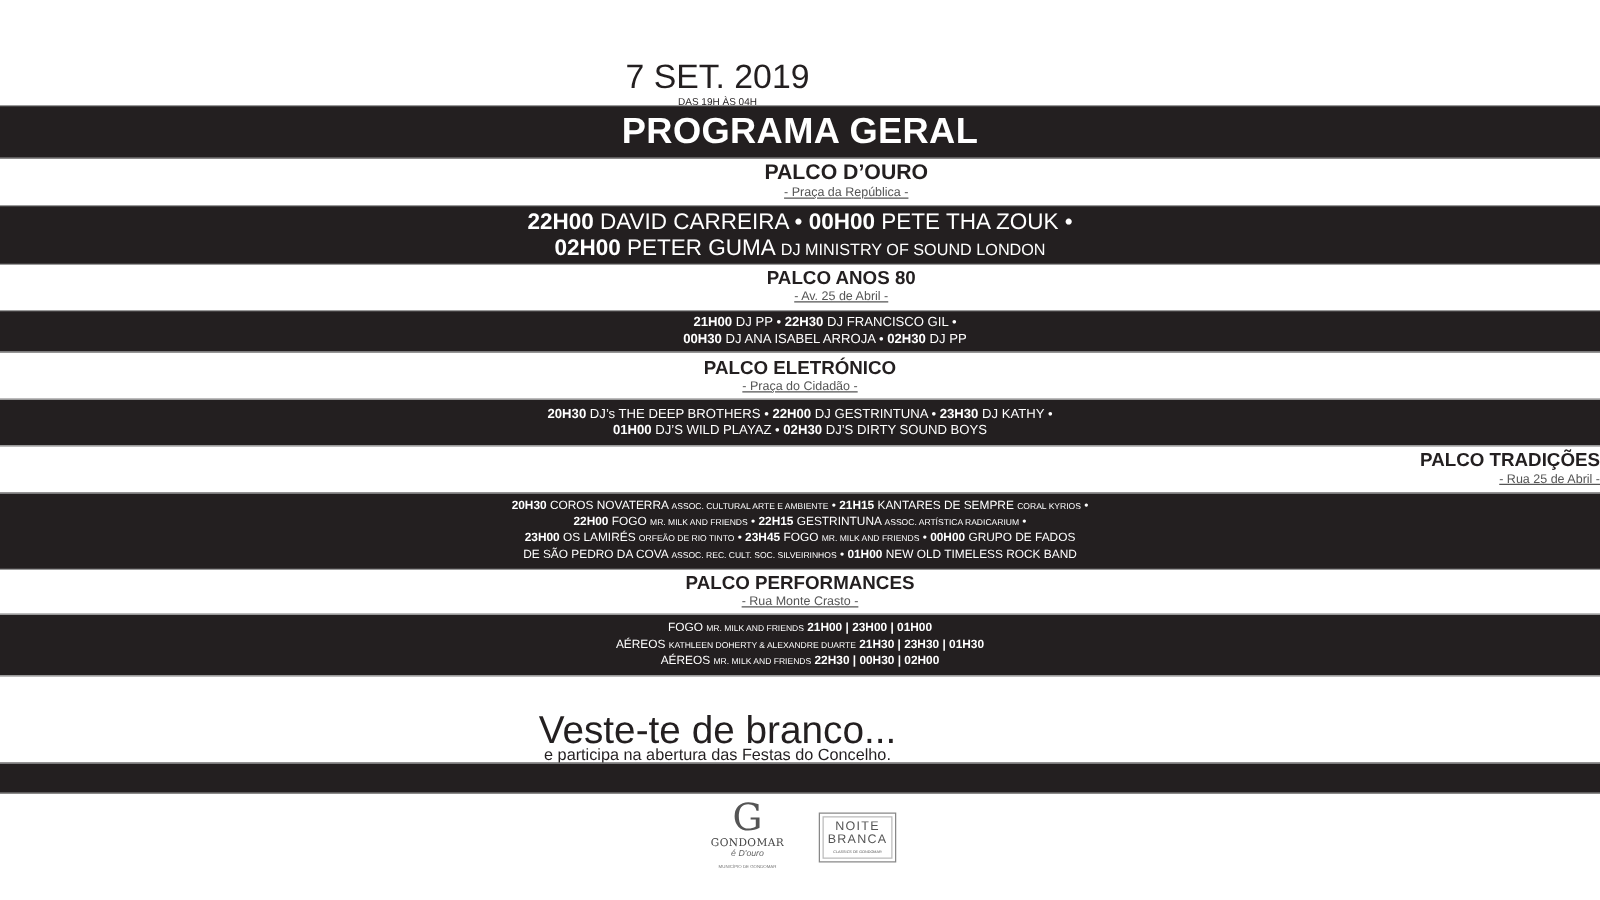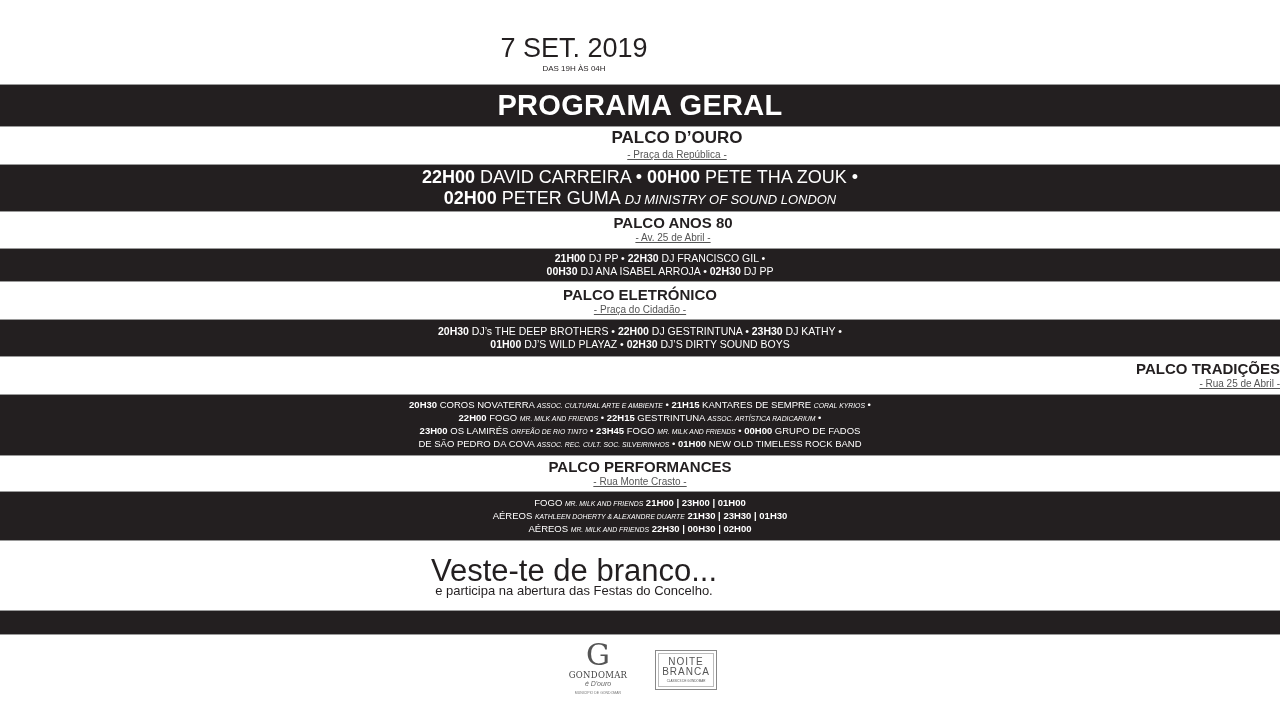--- a/index.html
+++ b/index.html
@@ -1,35 +1,35 @@
 <!DOCTYPE html>
 <html><head>
 <meta charset="utf-8">
 <style>
   html, body { margin:0; padding:0; }
   body {
     width:1280px; height:720px; overflow:hidden; position:relative;
     background:#ffffff; color:#231f20;
     font-family:"Liberation Sans", "DejaVu Sans", sans-serif;
   }
-  .abs { position:absolute; left:0; width:1148px; text-align:center; }
+  .abs { position:absolute; left:0; width:1148px; text-align:center;margin-top:13px; }
   .band {
     position:absolute; left:0; width:1280px; background:#231f20; color:#ffffff;
     border-top:1px solid #9a9a9a; border-bottom:1px solid #9a9a9a; box-sizing:border-box;
     display:flex; flex-direction:column; justify-content:center; align-items:center;
   }
   .date { top:33px; font-size:27px; letter-spacing:0px; color:#231f20; }
   .hours { top:64px; font-size:8px; color:#231f20; }
   .title { font-size:29px; font-weight:bold; letter-spacing:0.3px; }
   .stage-name { font-weight:bold; font-size:17px; color:#231f20; }
   .stage-loc { font-size:10px; color:#555; margin-top:1px;text-decoration:underline; }
   .stage-head { position:absolute; left:0; width:1280px; text-align:center; }
   .line { white-space:nowrap; text-align:center; }
   .b { font-weight:bold; }
-  .i { font-style:italic; font-size:0.72em;text-align:right; }
+  .i { font-size:0.72em;text-align:right; }
   .big .line { font-size:18px; line-height:21px; }
   .sm .line { font-size:10.5px; line-height:13px; }
   .xs .line { font-size:9.5px; line-height:12px; }
   .slogan { top:553px; font-size:31px; color:#231f20;text-align:center; }
   .slogan-sub { top:583px; font-size:13px; color:#231f20; }
   .logos { position:absolute; top:640px; left:0; width:1280px; display:flex; justify-content:center; gap:22px; }
   .logo-g { width:70px; text-align:center; color:#555; }
   .logo-g .G { font-family:"DejaVu Serif", serif; font-size:30px; line-height:30px; color:#555; }
   .logo-g .nm { font-family:"DejaVu Serif", serif; font-size:8.5px; letter-spacing:0.3px; color:#444; }
   .logo-g .sub1 { font-size:7px; font-style:italic; color:#666; }

